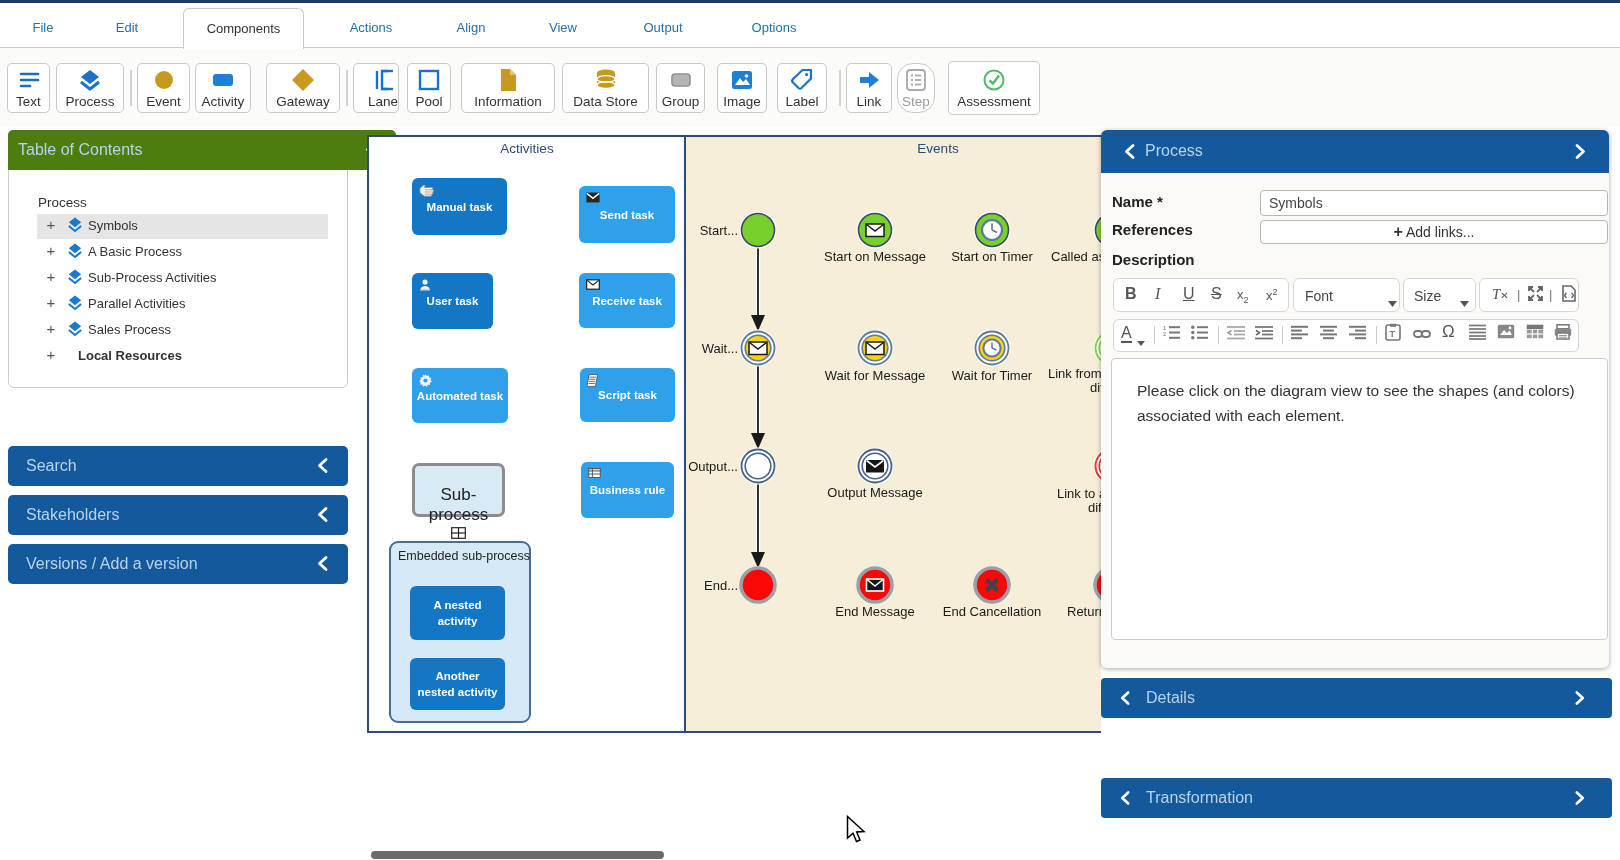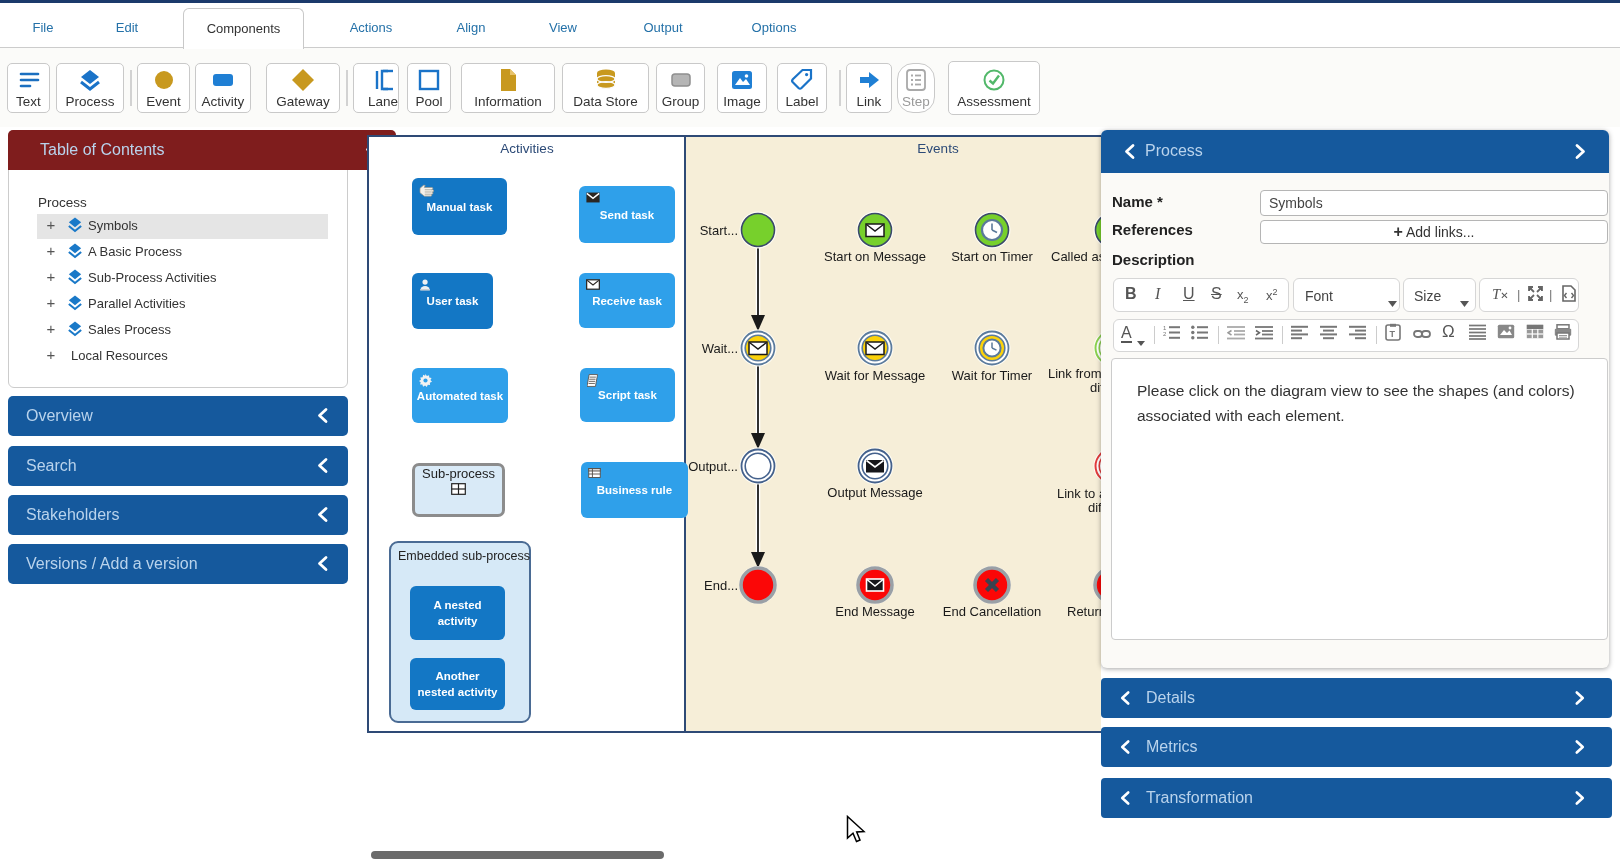--- a/index.html
+++ b/index.html
@@ -23,23 +23,23 @@
 .tbtn .ic { display:block; height:26px; margin-top:3px; }
 .tbtn .lb { display:block; font-size:13.5px; color:#333; margin-top:1px; white-space:nowrap; }
 .tsep { position:absolute; top:22px; width:2px; height:36px; background:#d2d2d2; }
 
 
 .bluebar { left:8px; width:340px; height:40px; background:#15599d; border-radius:5px;
   color:#b9d3ec; font-size:16px; line-height:40px; padding-left:18px; position:absolute; }
 .bluebar .chev { position:absolute; right:19px; top:0; }
 #tocpanel { left:8px; top:130px; width:340px; height:258px; background:#fff;
   border:1px solid #ccc; border-radius:6px; }
-#tochdr { left:8px; top:130px; width:388px; height:40px; background:#7f1d1d;
+#tochdr { left:8px; top:130px; width:388px; height:40px; background:#4d7c0f;
   border-radius:5px 5px 0 0; color:#b9d3ec; font-size:16px; line-height:40px;
-  padding-left:32px; }
+  padding-left:10px; }
 #tochdr .chev { position:absolute; right:19px; top:0; }
 .bluebar .chev svg, #tochdr .chev svg { vertical-align:middle; margin-top:-3px; }
 .treelbl { font-size:14px; color:#333; white-space:nowrap; }
 .treerow { left:44px; height:20px; font-size:13px; color:#333; white-space:nowrap; }
 .treerow .plus { display:inline-block; width:14px; text-align:center; }
 .treerow .ticon2 { display:inline-block; width:24px; text-align:center; vertical-align:-3px; margin-left:5px; }
 .treerow .tl { margin-left:1px; }
 #treesel { left:37px; top:214px; width:291px; height:25px; background:#e5e5e5; }
 .plus { color:#555; font-size:15px; }
 
@@ -235,24 +235,21 @@
           <path d="M3 16 L13 24 L23 16" fill="none" stroke="#1a79c8" stroke-width="3.4"></path>
         </svg></span><span class="tl">Sub-Process Activities</span></div>
   <div class="abs treerow" style="top:294px;"><span class="plus">+</span><span class="ticon2"><svg width="16" height="17" viewBox="0 0 26 27">
           <path d="M13 2 L23 10 L13 18 L3 10 Z" fill="#1a79c8"></path>
           <path d="M3 16 L13 24 L23 16" fill="none" stroke="#1a79c8" stroke-width="3.4"></path>
         </svg></span><span class="tl">Parallel Activities</span></div>
   <div class="abs treerow" style="top:320px;"><span class="plus">+</span><span class="ticon2"><svg width="16" height="17" viewBox="0 0 26 27">
           <path d="M13 2 L23 10 L13 18 L3 10 Z" fill="#1a79c8"></path>
           <path d="M3 16 L13 24 L23 16" fill="none" stroke="#1a79c8" stroke-width="3.4"></path>
         </svg></span><span class="tl">Sales Process</span></div>
-  <div class="abs treerow" style="top:346px;"><span class="plus">+</span><span class="tl" style="margin-left:13px;">Local Resources</span></div>
-  <div class="abs bluebar" style="top:396px;">Overview<span class="chev"><svg width="13" height="17" viewBox="0 0 13 17">
-          <path d="M10 2.5 L3.5 8.5 L10 14.5" stroke="#fff" stroke-width="2.8" fill="none" stroke-linecap="round" stroke-linejoin="round"></path>
-        </svg></span></div>
+  <div class="abs treerow" style="top:346px;"><span class="plus">+</span><span class="tl" style="margin-left:20px;font-weight:bold;">Local Resources</span></div>
   <div class="abs bluebar" style="top:446px;">Search<span class="chev"><svg width="13" height="17" viewBox="0 0 13 17">
           <path d="M10 2.5 L3.5 8.5 L10 14.5" stroke="#fff" stroke-width="2.8" fill="none" stroke-linecap="round" stroke-linejoin="round"></path>
         </svg></span></div>
   <div class="abs bluebar" style="top:495px;">Stakeholders<span class="chev"><svg width="13" height="17" viewBox="0 0 13 17">
           <path d="M10 2.5 L3.5 8.5 L10 14.5" stroke="#fff" stroke-width="2.8" fill="none" stroke-linecap="round" stroke-linejoin="round"></path>
         </svg></span></div>
   <div class="abs bluebar" style="top:544px;">Versions / Add a version<span class="chev"><svg width="13" height="17" viewBox="0 0 13 17">
           <path d="M10 2.5 L3.5 8.5 L10 14.5" stroke="#fff" stroke-width="2.8" fill="none" stroke-linecap="round" stroke-linejoin="round"></path>
         </svg></span></div>
 
@@ -307,27 +304,27 @@
           <g stroke="#55504a" stroke-width="1">
             <line x1="3" y1="3.5" x2="10.5" y2="3.5"></line>
             <line x1="2.6" y1="6" x2="10.1" y2="6"></line>
             <line x1="2.2" y1="8.5" x2="9.7" y2="8.5"></line>
             <line x1="1.8" y1="11" x2="9.3" y2="11"></line>
           </g>
         </svg></span>
     <span class="tlabel">Script task</span>
     </div>
   <div class="abs" style="left:412px;top:463px;width:93px;height:54px;background:#d9eaf7;border:3px solid #8c8c8c;border-radius:7px;text-align:center;">
-    <div style="font-size:13px;color:#222;">Sub-process</div>
+    <div style="font-size:17px;color:#222;margin-top:19px;">Sub-process</div>
     <svg width="15" height="12" viewBox="0 0 15 12" style="margin-top:0px;">
         <rect x="0.7" y="0.7" width="13.6" height="10.6" fill="#fff" stroke="#222" stroke-width="1.2"></rect>
         <line x1="7.5" y1="0.7" x2="7.5" y2="11.3" stroke="#222" stroke-width="1.2"></line>
         <line x1="0.7" y1="6" x2="14.3" y2="6" stroke="#222" stroke-width="1.2"></line>
       </svg></div>
-  <div class="task light" style="left:581px;top:462px;width:107px;height:56px;">
+  <div class="task light" style="left:581px;top:462px;width:93px;height:56px;">
     <span class="ticon"><svg width="13" height="10" viewBox="0 0 15 12">
           <rect x="0.6" y="0.6" width="13.8" height="10.8" fill="#fff" stroke="#55504a" stroke-width="1.1"></rect>
           <rect x="0.6" y="0.6" width="13.8" height="3" fill="#d8d8d8" stroke="#55504a" stroke-width="1.1"></rect>
           <line x1="5" y1="0.6" x2="5" y2="11.4" stroke="#55504a" stroke-width="1.1"></line>
           <line x1="0.6" y1="7.2" x2="14.4" y2="7.2" stroke="#55504a" stroke-width="1.1"></line>
         </svg></span>
     <span class="tlabel">Business rule</span>
     </div>
   <div class="abs" style="left:389px;top:541px;width:142px;height:182px;background:#d6e9f7;border:2px solid #4a6b94;border-radius:9px;">
     <div style="font-size:12.5px;color:#222;margin:6px 0 0 7px;white-space:nowrap;">Embedded sub-process</div>
@@ -624,29 +621,20 @@
   </div>
   <div class="abs rbar" style="top:678px;">
       <span class="chl"><svg width="12" height="16" viewBox="0 0 13 17">
           <path d="M10 2.5 L3.5 8.5 L10 14.5" stroke="#fff" stroke-width="2.8" fill="none" stroke-linecap="round" stroke-linejoin="round"></path>
         </svg></span>
       <span class="lb">Details</span>
       <span class="chr"><svg width="12" height="16" viewBox="0 0 13 17">
           <path d="M3 2.5 L9.5 8.5 L3 14.5" stroke="#fff" stroke-width="2.8" fill="none" stroke-linecap="round" stroke-linejoin="round"></path>
         </svg></span>
     </div>
-  <div class="abs rbar" style="top:727px;">
-      <span class="chl"><svg width="12" height="16" viewBox="0 0 13 17">
-          <path d="M10 2.5 L3.5 8.5 L10 14.5" stroke="#fff" stroke-width="2.8" fill="none" stroke-linecap="round" stroke-linejoin="round"></path>
-        </svg></span>
-      <span class="lb">Metrics</span>
-      <span class="chr"><svg width="12" height="16" viewBox="0 0 13 17">
-          <path d="M3 2.5 L9.5 8.5 L3 14.5" stroke="#fff" stroke-width="2.8" fill="none" stroke-linecap="round" stroke-linejoin="round"></path>
-        </svg></span>
-    </div>
   <div class="abs rbar" style="top:778px;">
       <span class="chl"><svg width="12" height="16" viewBox="0 0 13 17">
           <path d="M10 2.5 L3.5 8.5 L10 14.5" stroke="#fff" stroke-width="2.8" fill="none" stroke-linecap="round" stroke-linejoin="round"></path>
         </svg></span>
       <span class="lb">Transformation</span>
       <span class="chr"><svg width="12" height="16" viewBox="0 0 13 17">
           <path d="M3 2.5 L9.5 8.5 L3 14.5" stroke="#fff" stroke-width="2.8" fill="none" stroke-linecap="round" stroke-linejoin="round"></path>
         </svg></span>
     </div>
 

